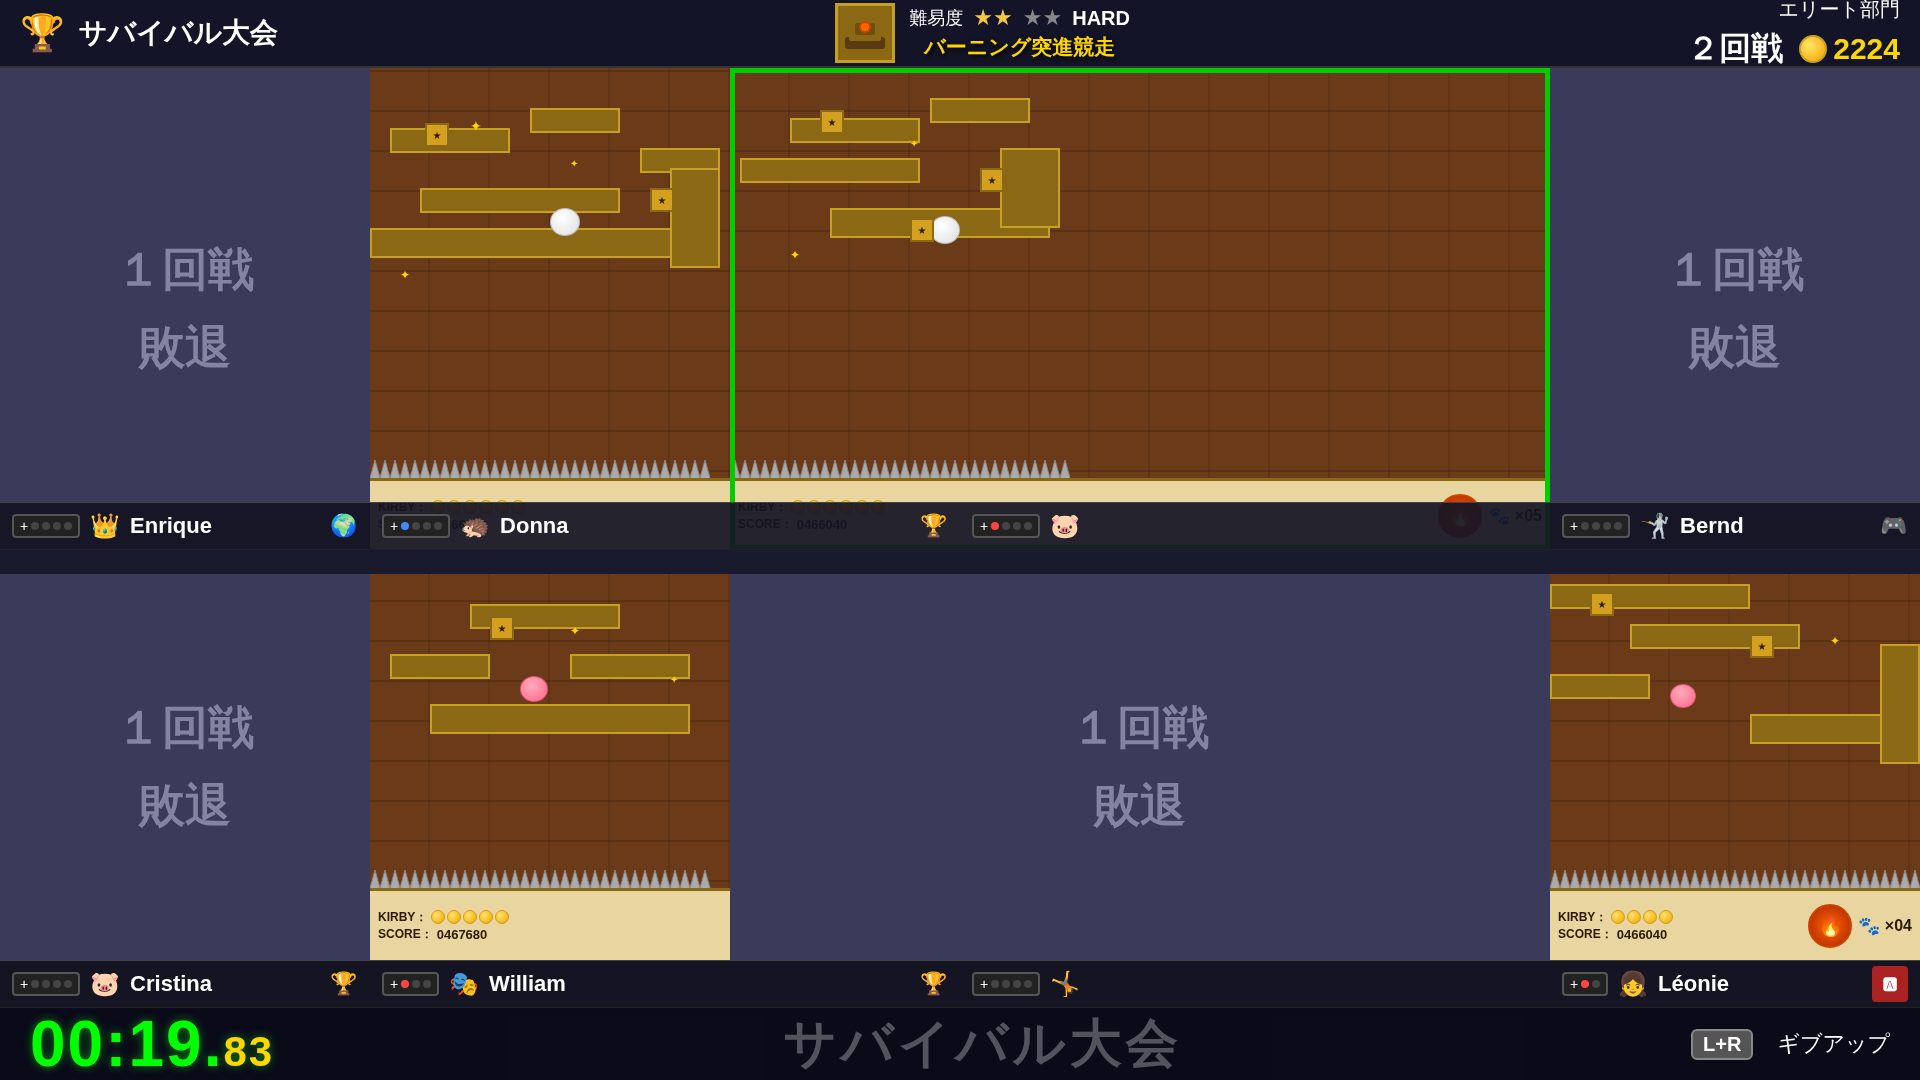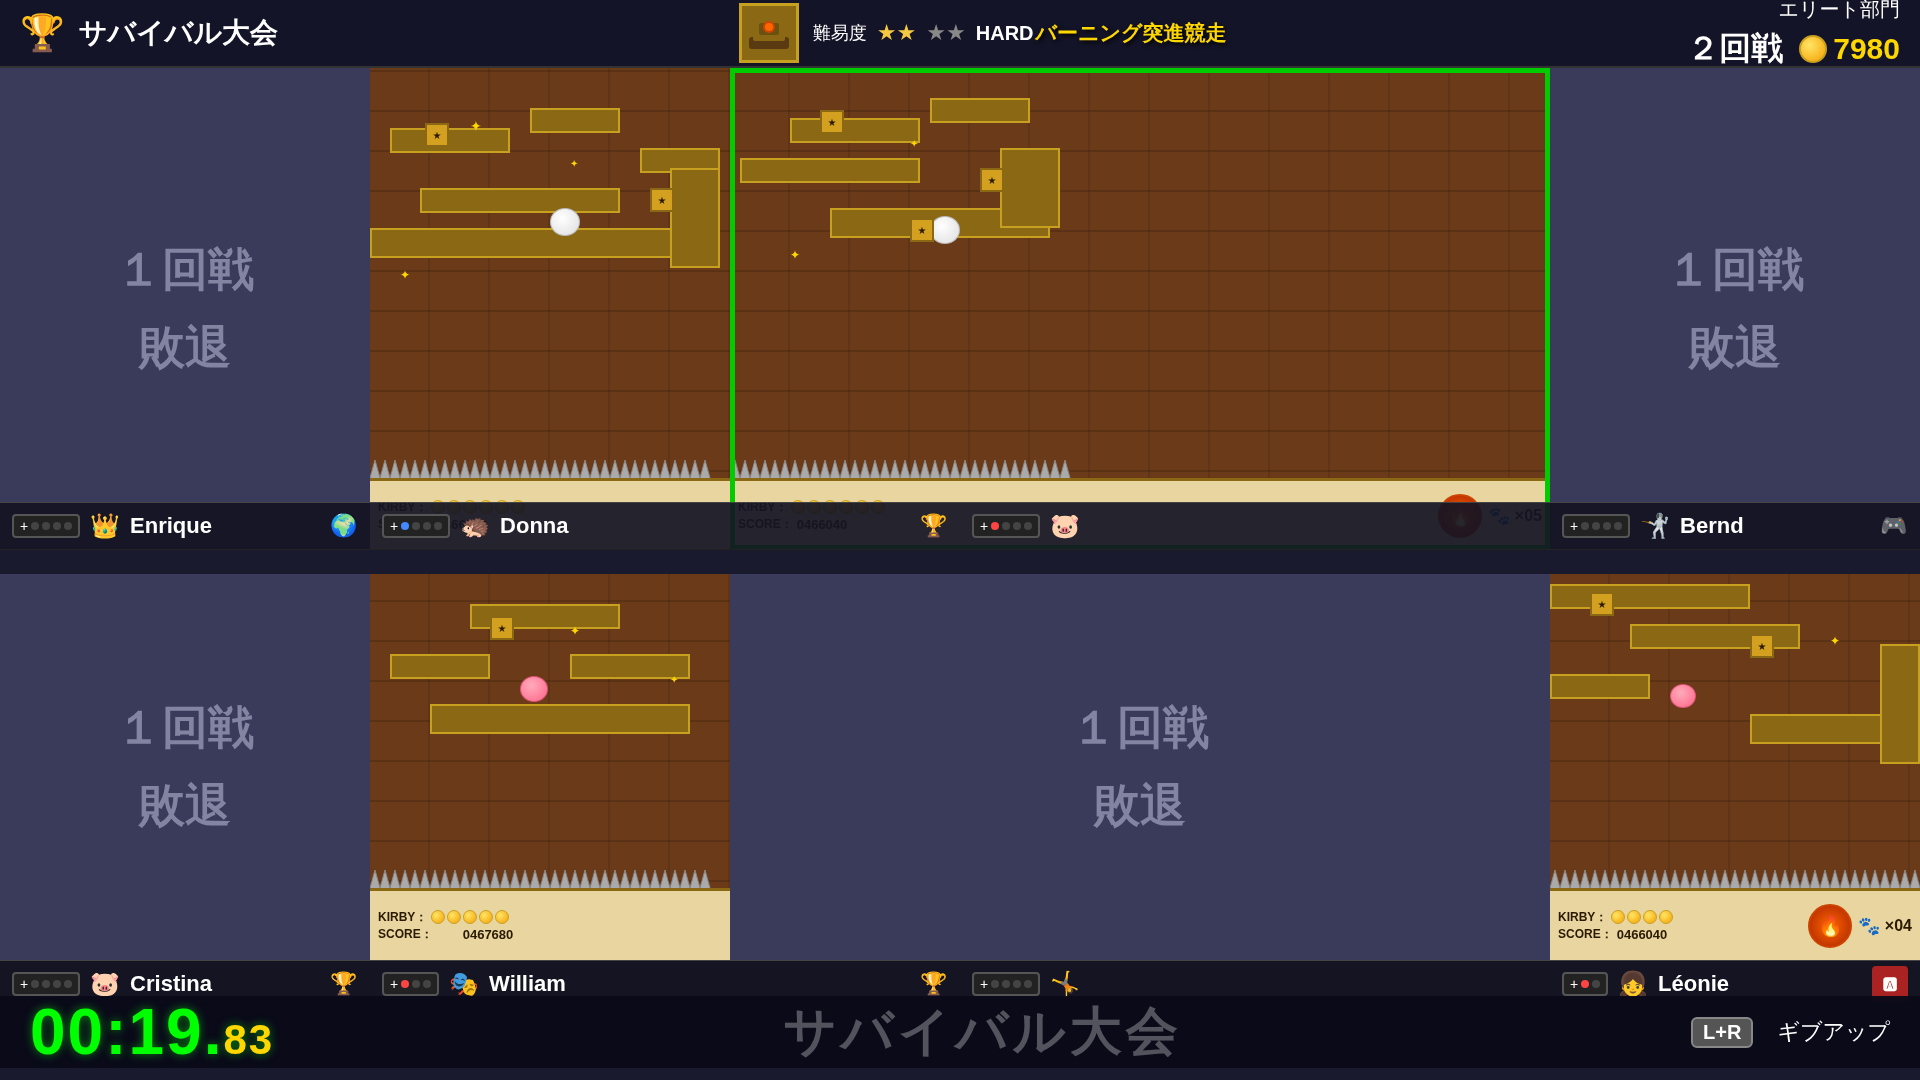--- a/index.html
+++ b/index.html
@@ -286,21 +286,21 @@
       justify-content: center;
       font-size: 16px;
       font-weight: bold;
       color: #fff;
     }
     .rank-red { background: #aa2222; }
 
     
     .bottom-bar {
       position: absolute;
-      bottom: 12px; left: 0; right: 0;
+      bottom: 0; left: 0; right: 0;
       height: 72px;
       background: rgba(10,10,25,0.97);
       display: flex;
       align-items: center;
       justify-content: space-between;
       padding: 0 30px;
       z-index: 200;
     }
     .timer {
       color: #00FF00;
@@ -358,37 +358,37 @@
     <div class="course-icon">
 
       <svg width="48" height="48" viewBox="0 0 48 48">
         <rect x="4" y="28" width="40" height="12" fill="#5a3a10" rx="3"></rect>
         <rect x="8" y="22" width="32" height="10" fill="#8B6914" rx="2"></rect>
         <rect x="14" y="14" width="20" height="12" fill="#6b5010" rx="2"></rect>
         <circle cx="24" cy="18" r="6" fill="#cc4400"></circle>
         <circle cx="24" cy="18" r="4" fill="#ff6600"></circle>
       </svg>
     </div>
-    <div style="display:flex;align-items:center;gap:2px;">
+    <div style="display:flex;flex-direction:column;align-items:center;gap:2px;">
       <div class="difficulty-row">
         <span class="difficulty-label">難易度</span>
         <span style="color:#f5c842;font-size:22px;">★★</span>
         <span style="color:#888;font-size:22px;">★★</span>
         <span class="hard-label">HARD</span>
       </div>
       <span class="course-name">バーニング突進競走</span>
     </div>
   </div>
   <div class="top-right">
     <span class="elite-label">エリート部門</span>
     <div style="display:flex;align-items:center;gap:16px;">
       <span class="round-label">２回戦</span>
       <div class="coin-row">
         <div class="coin-icon"></div>
-        <span class="coin-count">7980</span>
+        <span class="coin-count">2224</span>
       </div>
     </div>
   </div>
 </div>
 
 <div class="game-area">
 
   <div style="position:absolute;top:0;left:0;right:0;height:calc(50% - 24px);">
 
     <div style="position:absolute;left:0;top:0;width:370px;bottom:0;" class="panel panel-eliminated">
@@ -598,21 +598,21 @@
               <div class="health-bar">
                 <div class="health-dot"></div>
                 <div class="health-dot"></div>
                 <div class="health-dot"></div>
                 <div class="health-dot"></div>
                 <div class="health-dot"></div>
               </div>
             </div>
             <div class="hud-score-row">
               <span style="font-size:12px;font-weight:bold;color:#2a1a00;">SCORE：</span>
-              <span style="font-size:13px;font-weight:bold;color:#2a1a00;margin-left:26px;">0467680</span>
+              <span style="font-size:13px;font-weight:bold;color:#2a1a00;">0467680</span>
             </div>
           </div>
           <div class="hud-icon-fireball">🔥</div>
           <div class="hud-lives">
             <span class="hud-lives-icon">🐾</span>
             <span class="hud-lives-count">×04</span>
           </div>
         </div>
       </div>
     </div>

